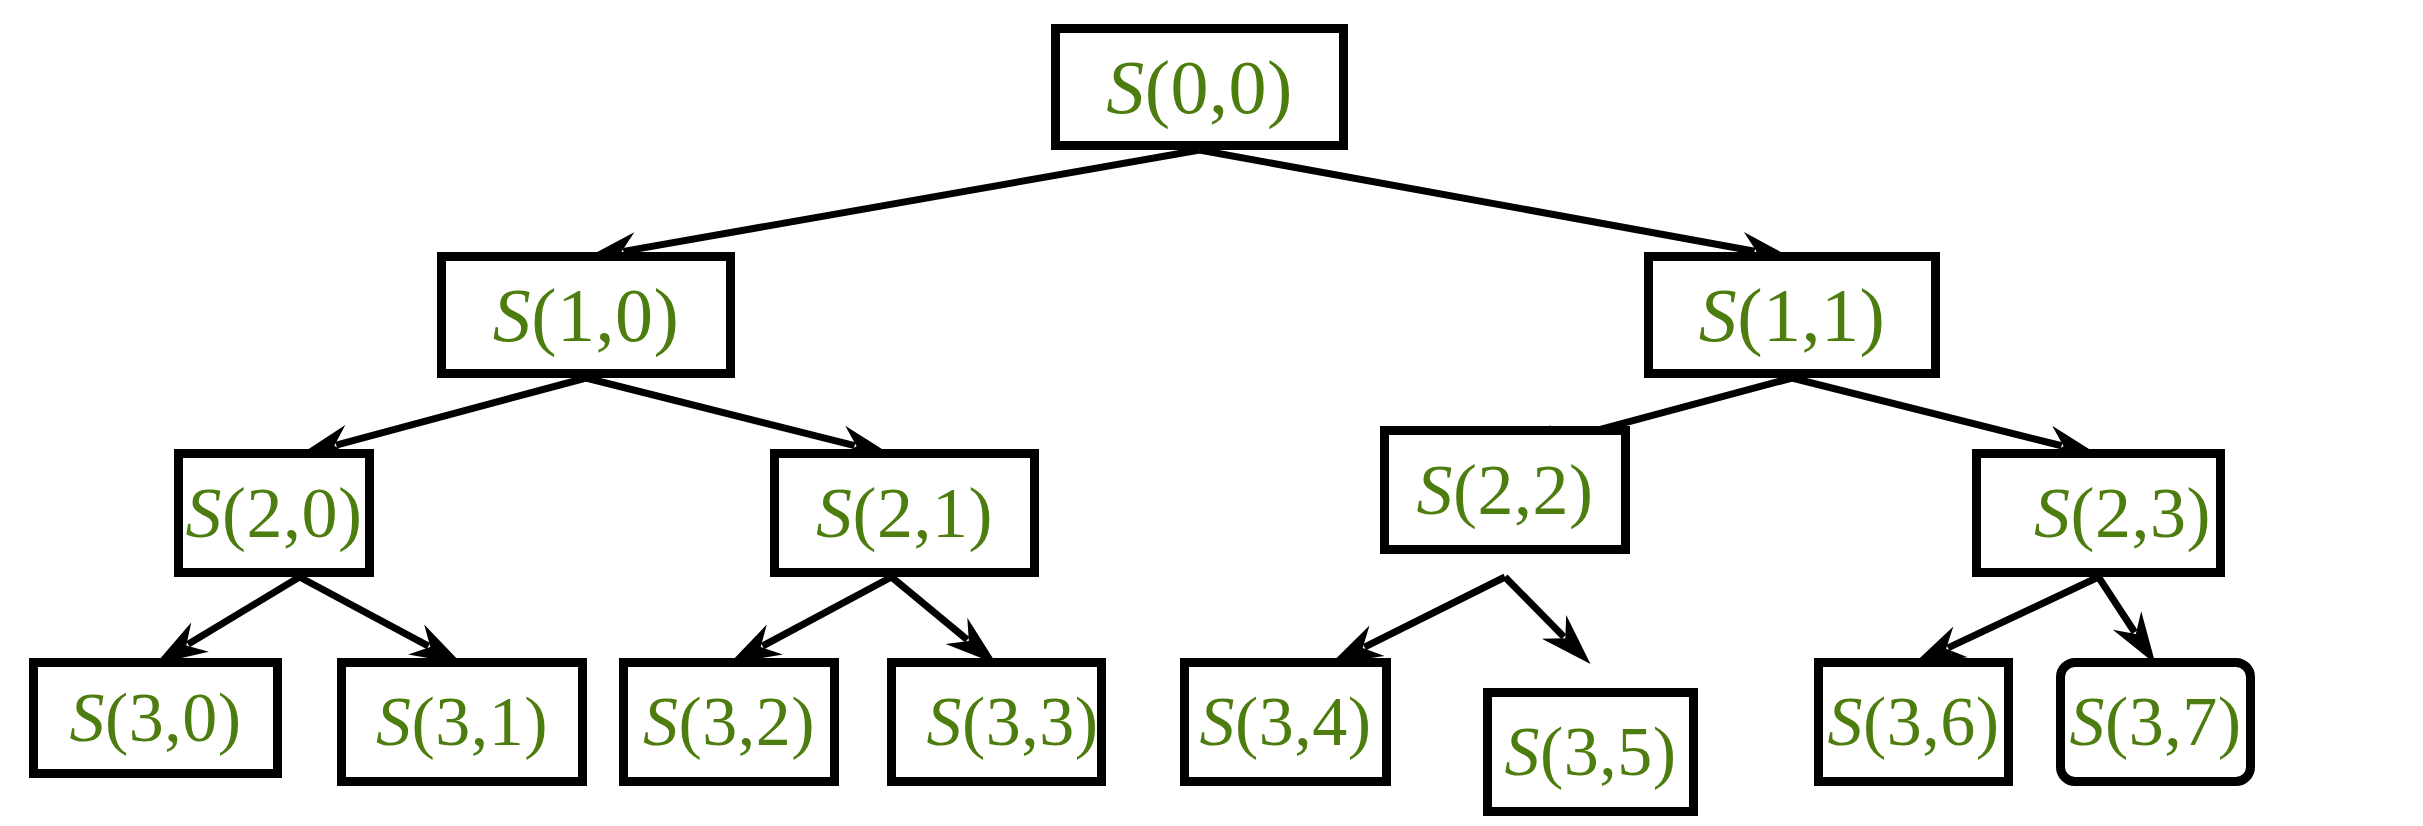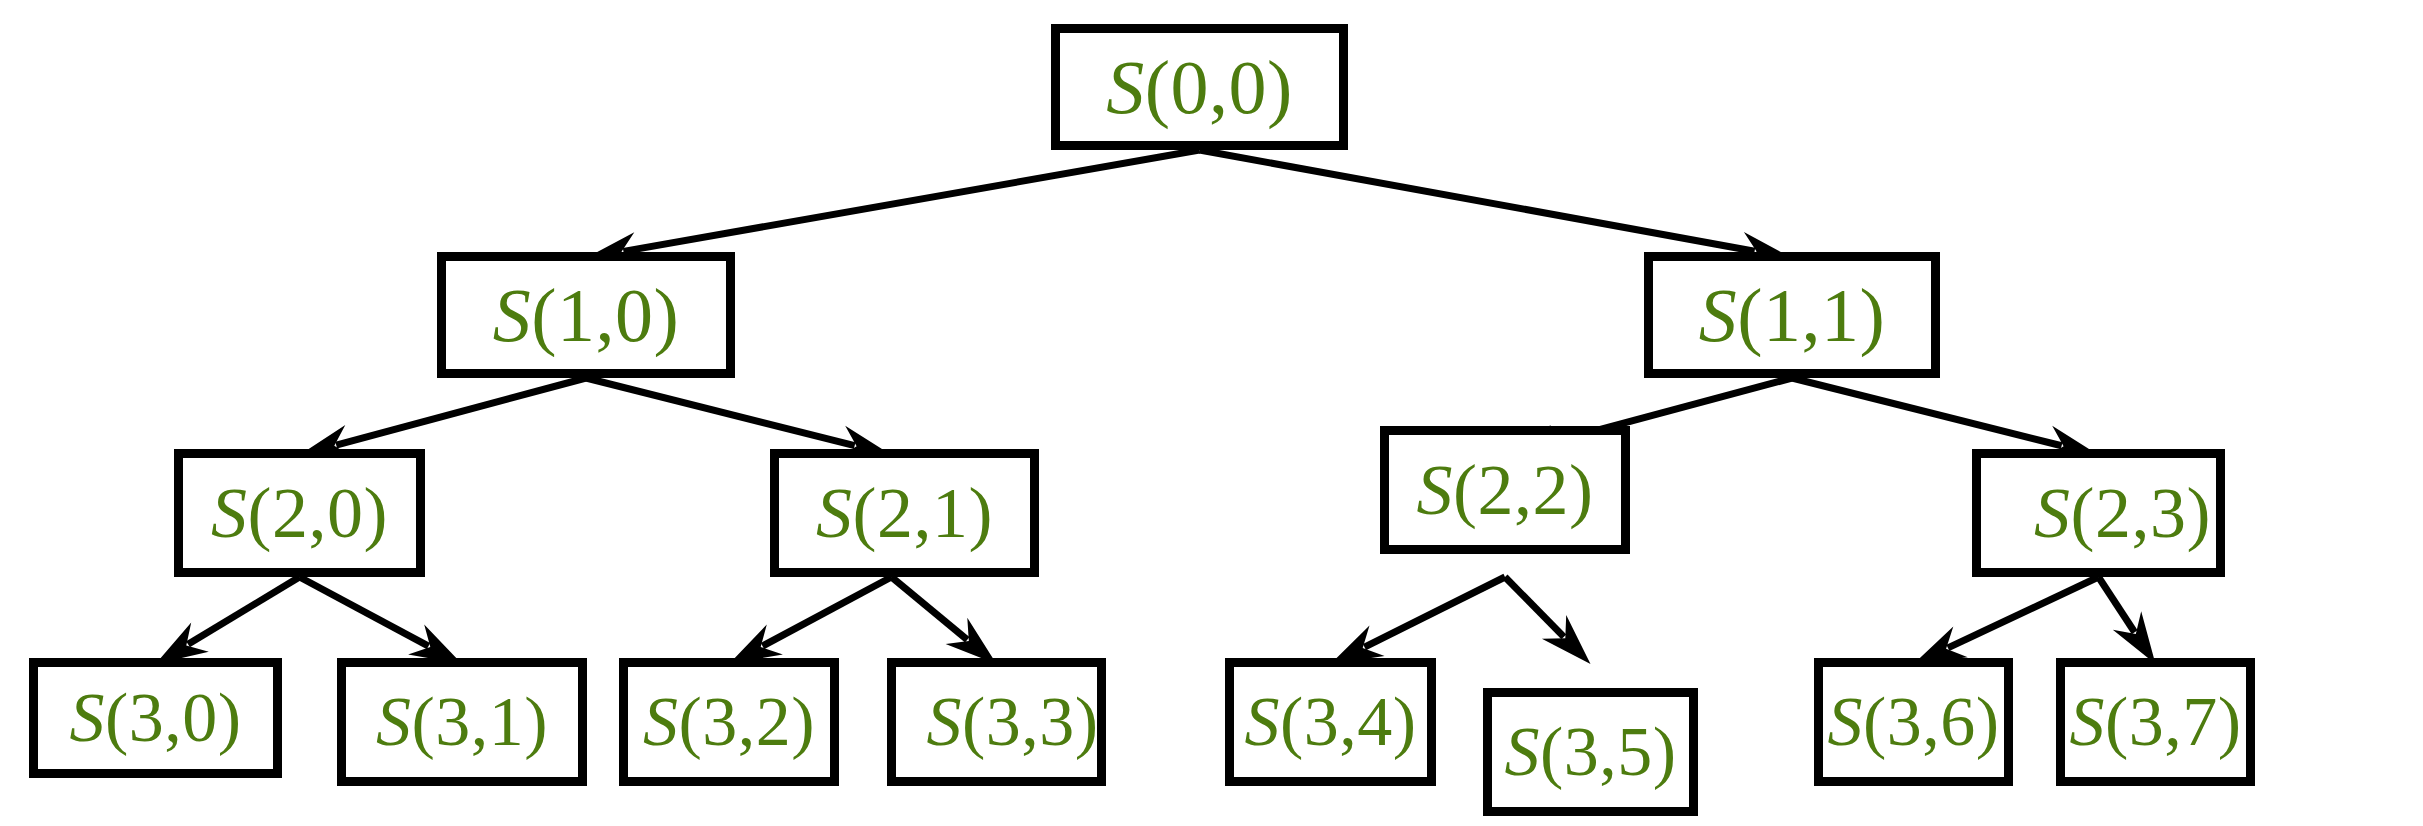--- a/index.html
+++ b/index.html
@@ -120,21 +120,21 @@
   <div id="node-layer">
       <div class="node depth-0" style="left: 1051px; top: 24px; width: 297px; height: 126px;">
         <span class="node-label"><span class="sym">S</span><span class="paren">(</span><span class="num">0</span><span class="comma">,</span><span class="num">0</span><span class="paren">)</span></span>
       </div>
       <div class="node depth-1" style="left: 437px; top: 252px; width: 298px; height: 126px;">
         <span class="node-label"><span class="sym">S</span><span class="paren">(</span><span class="num">1</span><span class="comma">,</span><span class="num">0</span><span class="paren">)</span></span>
       </div>
       <div class="node depth-1" style="left: 1644px; top: 252px; width: 296px; height: 126px;">
         <span class="node-label"><span class="sym">S</span><span class="paren">(</span><span class="num">1</span><span class="comma">,</span><span class="num">1</span><span class="paren">)</span></span>
       </div>
-      <div class="node depth-2" style="left: 174px; top: 449px; width: 251px; height: 128px;">
+      <div class="node depth-2" style="left: 174px; top: 449px; width: 200px; height: 128px;">
         <span class="node-label"><span class="sym">S</span><span class="paren">(</span><span class="num">2</span><span class="comma">,</span><span class="num">0</span><span class="paren">)</span></span>
       </div>
       <div class="node depth-2" style="left: 770px; top: 449px; width: 269px; height: 128px;">
         <span class="node-label"><span class="sym">S</span><span class="paren">(</span><span class="num">2</span><span class="comma">,</span><span class="num">1</span><span class="paren">)</span></span>
       </div>
       <div class="node depth-2" style="left: 1380px; top: 426px; width: 250px; height: 128px;">
         <span class="node-label"><span class="sym">S</span><span class="paren">(</span><span class="num">2</span><span class="comma">,</span><span class="num">2</span><span class="paren">)</span></span>
       </div>
       <div class="node depth-2" style="left: 1972px; top: 449px; width: 253px; height: 128px; padding-left: 48px;">
         <span class="node-label"><span class="sym">S</span><span class="paren">(</span><span class="num">2</span><span class="comma">,</span><span class="num">3</span><span class="paren">)</span></span>
@@ -144,26 +144,26 @@
       </div>
       <div class="node depth-3" style="left: 337px; top: 658px; width: 250px; height: 128px;">
         <span class="node-label"><span class="sym">S</span><span class="paren">(</span><span class="num">3</span><span class="comma">,</span><span class="num">1</span><span class="paren">)</span></span>
       </div>
       <div class="node depth-3" style="left: 619px; top: 658px; width: 220px; height: 128px;">
         <span class="node-label"><span class="sym">S</span><span class="paren">(</span><span class="num">3</span><span class="comma">,</span><span class="num">2</span><span class="paren">)</span></span>
       </div>
       <div class="node depth-3" style="left: 887px; top: 658px; width: 219px; height: 128px; padding-left: 32px;">
         <span class="node-label"><span class="sym">S</span><span class="paren">(</span><span class="num">3</span><span class="comma">,</span><span class="num">3</span><span class="paren">)</span></span>
       </div>
-      <div class="node depth-3" style="left: 1225px; top: 658px; width: 211px; height: 128px;">
+      <div class="node depth-3" style="left: 1180px; top: 658px; width: 211px; height: 128px;">
         <span class="node-label"><span class="sym">S</span><span class="paren">(</span><span class="num">3</span><span class="comma">,</span><span class="num">4</span><span class="paren">)</span></span>
       </div>
       <div class="node depth-3" style="left: 1483px; top: 688px; width: 215px; height: 128px;">
         <span class="node-label"><span class="sym">S</span><span class="paren">(</span><span class="num">3</span><span class="comma">,</span><span class="num">5</span><span class="paren">)</span></span>
       </div>
       <div class="node depth-3" style="left: 1814px; top: 658px; width: 199px; height: 128px;">
         <span class="node-label"><span class="sym">S</span><span class="paren">(</span><span class="num">3</span><span class="comma">,</span><span class="num">6</span><span class="paren">)</span></span>
       </div>
-      <div class="node depth-3" style="left: 2056px; top: 658px; width: 199px; height: 128px;">
+      <div class="node depth-3" style="left: 2056px; top: 658px; width: 199px; height: 128px; border-radius: 19px;">
         <span class="node-label"><span class="sym">S</span><span class="paren">(</span><span class="num">3</span><span class="comma">,</span><span class="num">7</span><span class="paren">)</span></span>
       </div>
     </div>
 </div>
 
 </body></html>

